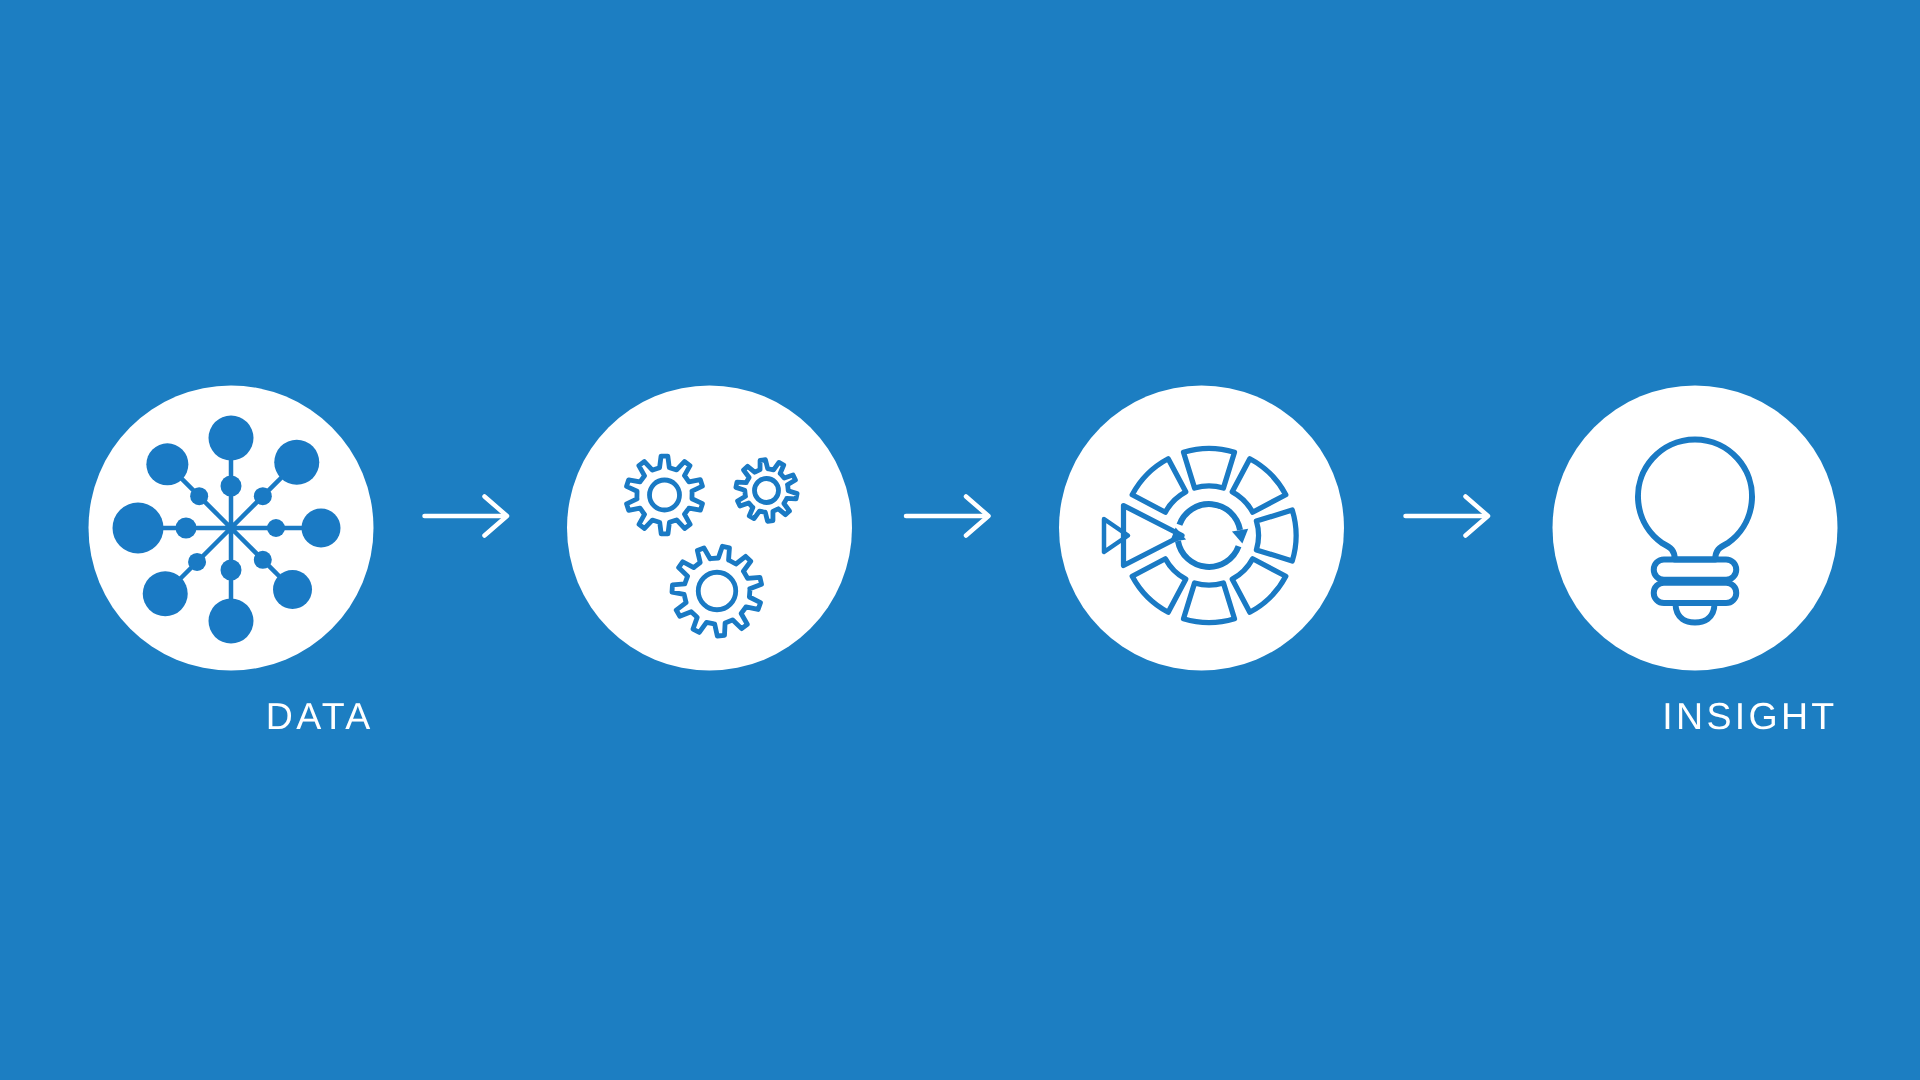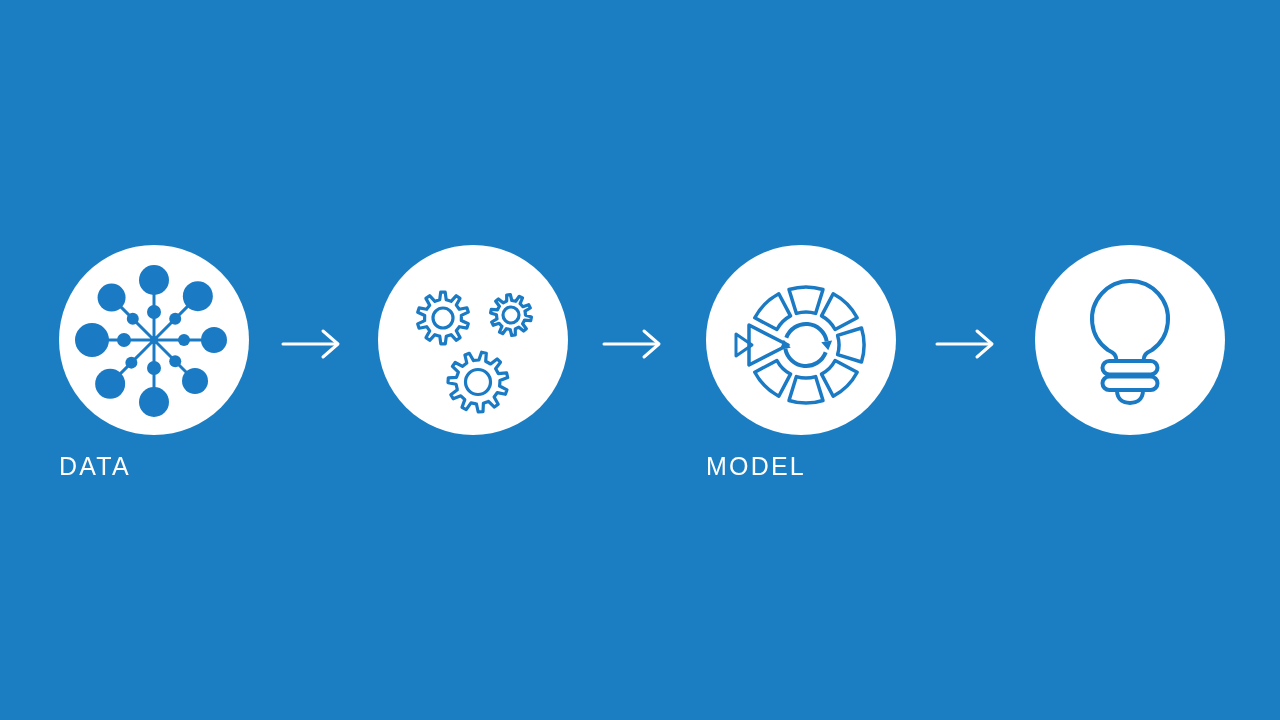--- a/index.html
+++ b/index.html
@@ -1,21 +1,21 @@
 <!DOCTYPE html>
 <html><head>
 <meta charset="utf-8">
 <style>
   html,body{margin:0;padding:0;}
   body{
     width:1280px;height:720px;position:relative;overflow:hidden;
     background:var(--background,#1c7ec2);
     font-family:"Liberation Sans", sans-serif;
   }
-  .step{position:absolute;top:245px;width:190px;text-align:left;}
+  .step{position:absolute;top:257px;width:190px;text-align:right;}
   .circle{
     width:190px;height:190px;border-radius:50%;
     background:var(--circle,#fff);
     display:flex;align-items:center;justify-content:center;
   }
   svg.icon{width:190px;height:190px;display:block;}
   .label{
     margin-top:17px;color:var(--text,#fff);
     font-size:25px;letter-spacing:2.2px;font-weight:400;
     white-space:nowrap;
@@ -103,32 +103,32 @@
             <path d="M 27.2 51.2 A 58 58 0 0 0 51.2 27.2 L 29.1 15.5 A 33 33 0 0 1 15.5 29.1 Z" fill="none" stroke="#1a7ac4" stroke-width="3.5" stroke-linejoin="round"></path>
             <path d="M -19.7 -7.2 A 21 21 0 0 1 20.7 -3.6" fill="none" stroke="#1a7ac4" stroke-width="4"></path>
             <polygon points="0,-5.5 9,0 0,5.5" transform="translate(20.7,-3.6) rotate(80)" fill="#1a7ac4"></polygon>
             <path d="M 19.7 7.2 A 21 21 0 0 1 -20.7 3.6" fill="none" stroke="#1a7ac4" stroke-width="4"></path>
             <polygon points="0,-5.5 9,0 0,5.5" transform="translate(-20.7,3.6) rotate(260)" fill="#1a7ac4"></polygon>
             <polygon points="-57,-20 -18,0 -57,20" fill="none" stroke="#1a7ac4" stroke-width="3.5" stroke-linejoin="round"></polygon>
             <polygon points="-70,-11 -54,0 -70,11" fill="none" stroke="#1a7ac4" stroke-width="3" stroke-linejoin="round"></polygon>
           </g>
         </svg>
     </div>
-    <div class="label">MODEL</div>
   </div>
 
   <svg class="arrow" style="left:934px" viewBox="0 0 62 40">
     <line x1="3" y1="20" x2="56" y2="20"></line>
       <polyline points="43,7 58,20 43,33"></polyline>
   </svg>
 
   <div class="step" style="left:1035px">
     <div class="circle">
       <svg class="icon bulb" id="icon-insight" viewBox="-95 -95 190 190">
         <path d="M -13.5 21 C -13.5 15 -16 13 -22 10 A 38 38 0 1 1 22 10 C 16 13 13.5 15 13.5 21 Z"></path>
         <rect x="-27.5" y="21" width="55" height="13.5" rx="6.8"></rect>
         <rect x="-27.5" y="36.5" width="55" height="13.5" rx="6.8"></rect>
         <path d="M -13 50 C -13 61 -5 63 0 63 C 5 63 13 61 13 50"></path>
       </svg>
     </div>
+    <div class="label">INSIGHT</div>
   </div>
 
 </div>
 
 </body></html>

